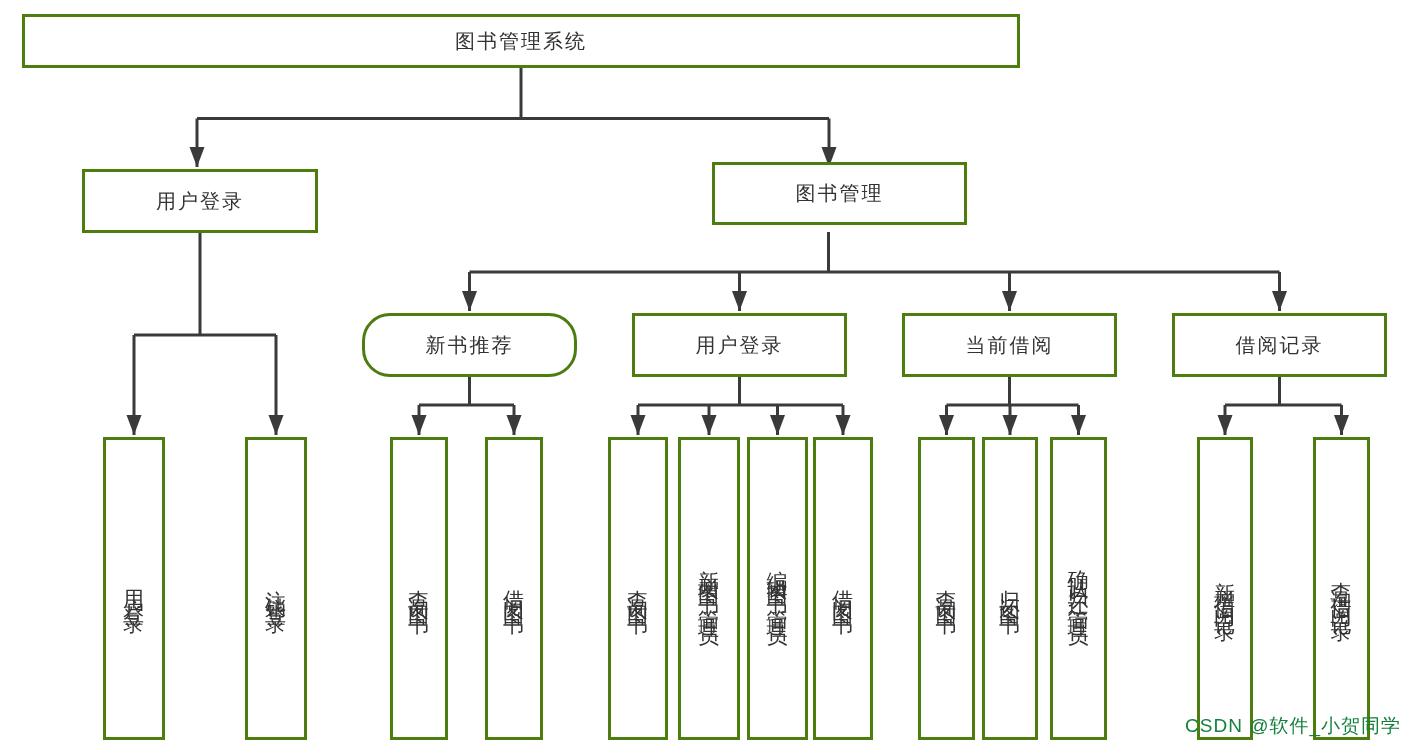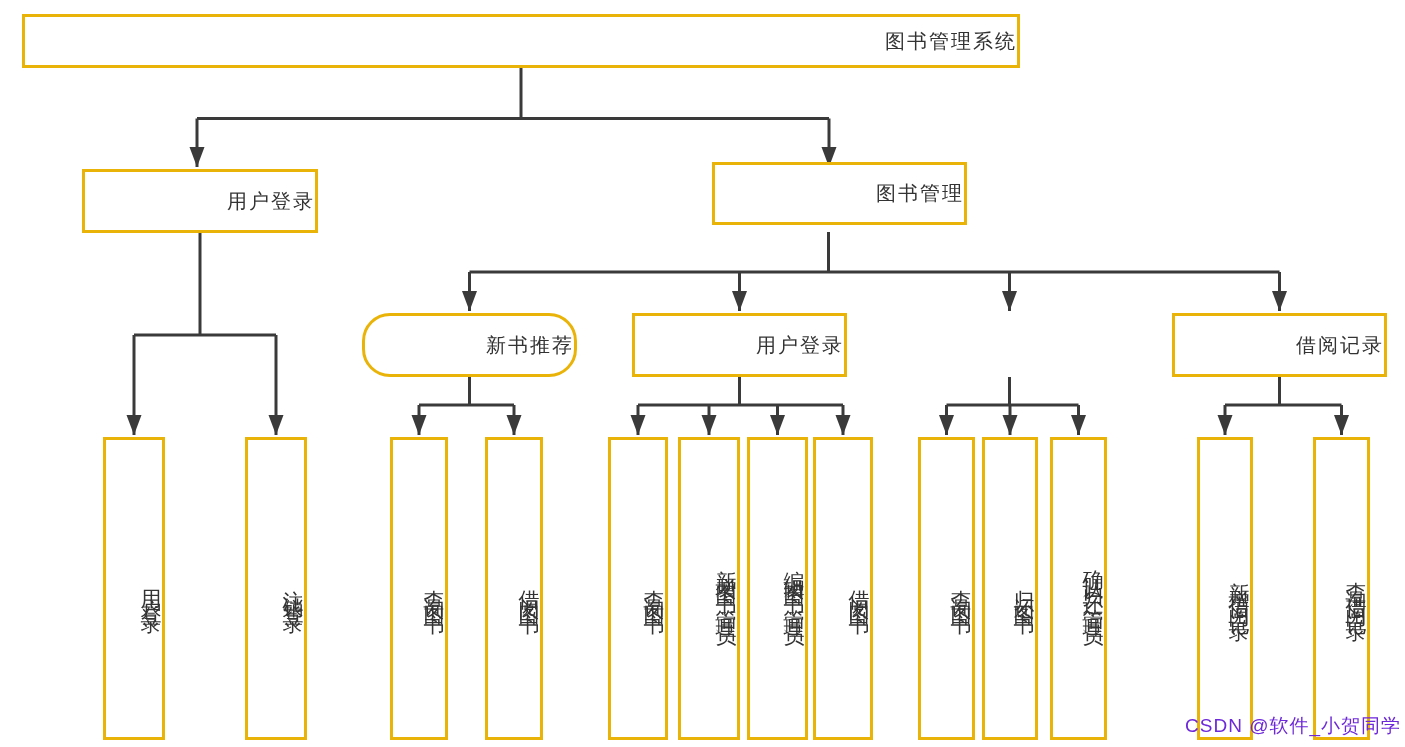--- a/index.html
+++ b/index.html
@@ -3,21 +3,21 @@
 <meta charset="utf-8">
 <style>
   html,body { margin:0; padding:0; background:#ffffff; }
   .stage {
     position:relative; width:1405px; height:747px; background:#ffffff;
     font-family:"Liberation Sans", sans-serif; color:#333333; overflow:hidden;
   }
   .connectors { position:absolute; left:0; top:0; width:1405px; height:747px; }
   .box {
     position:absolute; box-sizing:border-box; background:#ffffff;
-    border:3px solid #eab308; display:flex; align-items:center; justify-content:flex-end;
+    border:3px solid #4d7c0f; display:flex; align-items:center; justify-content:center;
   }
   .h-label { font-size:20px; letter-spacing:2px; white-space:nowrap; }
   .v-label {
     writing-mode:vertical-rl; text-orientation:mixed;
     font-size:21px; letter-spacing:8px; line-height:1;
   }
   
   #n-root        { left:22px;  top:14px;  width:998px; height:54px; }
   
   #n-user-login  { left:82px;  top:169px; width:236px; height:64px; }
@@ -37,21 +37,21 @@
   #lf-bw-add      { left:678px;  width:62px; }
   #lf-bw-edit     { left:747px;  width:61px; }
   #lf-bw-borrow   { left:813px;  width:60px; }
   #lf-cur-query   { left:918px;  width:57px; }
   #lf-cur-return  { left:982px;  width:56px; }
   #lf-cur-confirm { left:1050px; width:57px; }
   #lf-rec-add     { left:1197px; width:56px; }
   #lf-rec-query   { left:1313px; width:57px; }
   .watermark {
     position:absolute; right:4px; top:713px; font-size:19px;
-    color:#6d28d9; letter-spacing:1px; white-space:nowrap; z-index:5;
+    color:#15803d; letter-spacing:1px; white-space:nowrap; z-index:5;
   }
 </style>
 </head>
 <body>
 
 <div class="stage">
 
   <svg class="connectors" viewBox="0 0 1405 747" xmlns="http://www.w3.org/2000/svg">
     <defs>
       <marker id="arrow" markerUnits="userSpaceOnUse" markerWidth="16" markerHeight="22" refX="8" refY="20" orient="0">
@@ -112,20 +112,23 @@
   <div class="box" id="n-book-mgmt">
     <span class="h-label">图书管理</span>
   </div>
 
   <div class="box" id="n-new-books">
     <span class="h-label">新书推荐</span>
   </div>
   <div class="box" id="n-borrow">
     <span class="h-label">用户登录</span>
   </div>
+  <div class="box" id="n-current">
+    <span class="h-label">当前借阅</span>
+  </div>
   <div class="box" id="n-records">
     <span class="h-label">借阅记录</span>
   </div>
 
   <div class="box leaf" id="lf-user-login">
     <span class="v-label">用户登录</span>
   </div>
   <div class="box leaf" id="lf-logout">
     <span class="v-label">注销登录</span>
   </div>

